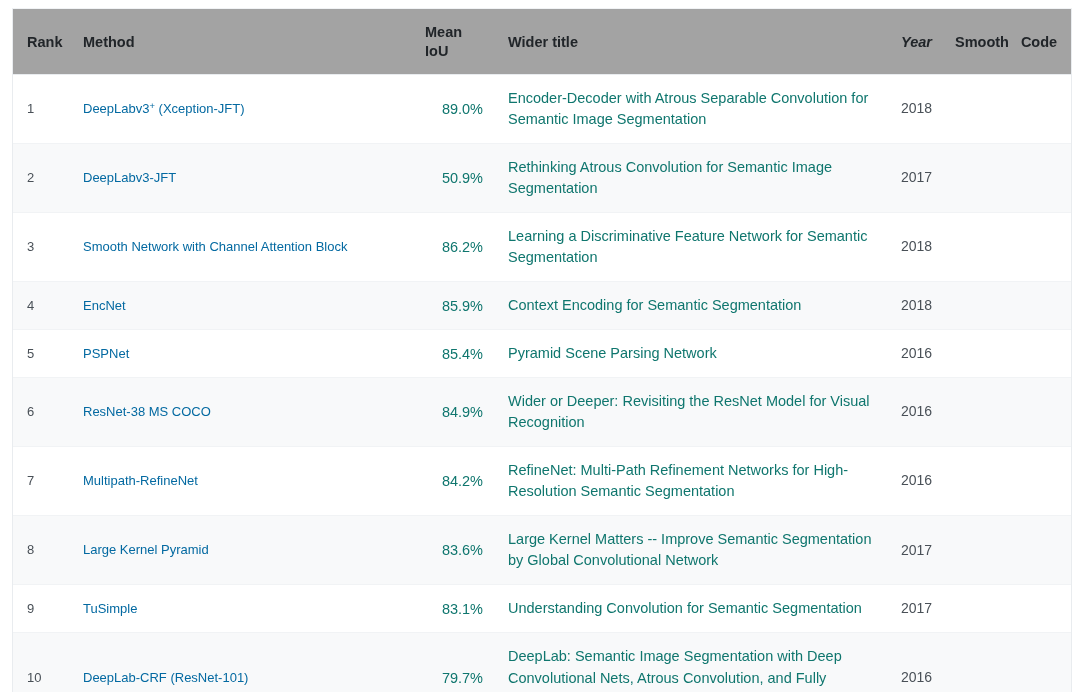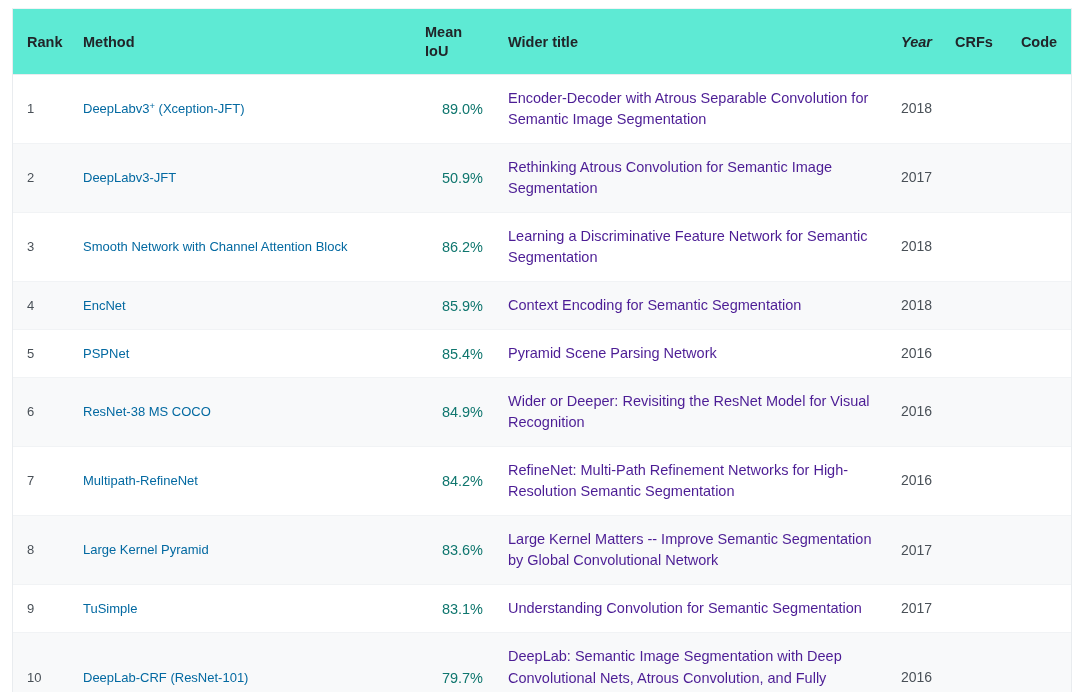--- a/index.html
+++ b/index.html
@@ -44,21 +44,21 @@
   col.c-rank   { width: 58px; }
   col.c-method { width: 352px; }
   col.c-miou   { width: 72px; }
   col.c-paper  { width: 404px; }
   col.c-year   { width: 52px; }
   col.c-pdf    { width: 62px; }
   col.c-code   { width: 58px; }
 
   
   thead tr {
-    background: #5eead4;
+    background: #a3a3a3;
   }
   thead th {
     font-weight: 700;
     color: #212529;
     font-size: 14.5px;
     padding: 14px 6px 13px 6px;
     border-bottom: 1px solid #e9ecef;
     vertical-align: middle;
     line-height: 1.32;
     text-align: left;
@@ -115,21 +115,21 @@
     padding-left: 2px;
     font-size: 14px;
     color: #495057;
     white-space: nowrap;
   }
   td.td-pdf, td.td-code {
     padding-left: 4px;
   }
 
   a.paper-link {
-    color: #4c1d95;
+    color: #0f766e;
     text-decoration: none;
     font-size: 14.5px;
     line-height: 1.45;
     display: inline-block;
   }
 
   .sup-plus {
     font-size: 0.72em;
     vertical-align: 0.42em;
     letter-spacing: 0;
@@ -153,21 +153,21 @@
       <thead>
         <tr>
           <th class="th-rank">Rank</th>
           <th class="th-method">Method</th>
           <th class="th-miou">
             <span>Mean</span><br>
             <span>IoU</span>
           </th>
           <th class="th-paper">Wider title</th>
           <th class="th-year">Year</th>
-          <th class="th-pdf">CRFs</th>
+          <th class="th-pdf">Smooth</th>
           <th class="th-code">Code</th>
         </tr>
       </thead>
       <tbody id="table-body">
           <tr>
             <td class="td-rank">1</td>
             <td class="td-method"><span>DeepLabv3</span><span class="sup-plus">+</span><span> (Xception-JFT)</span></td>
             <td class="td-miou">89.0%</td>
             <td class="td-paper"><a class="paper-link" href="#">Encoder-Decoder with Atrous Separable Convolution for Semantic Image Segmentation</a></td>
             <td class="td-year">2018</td>

